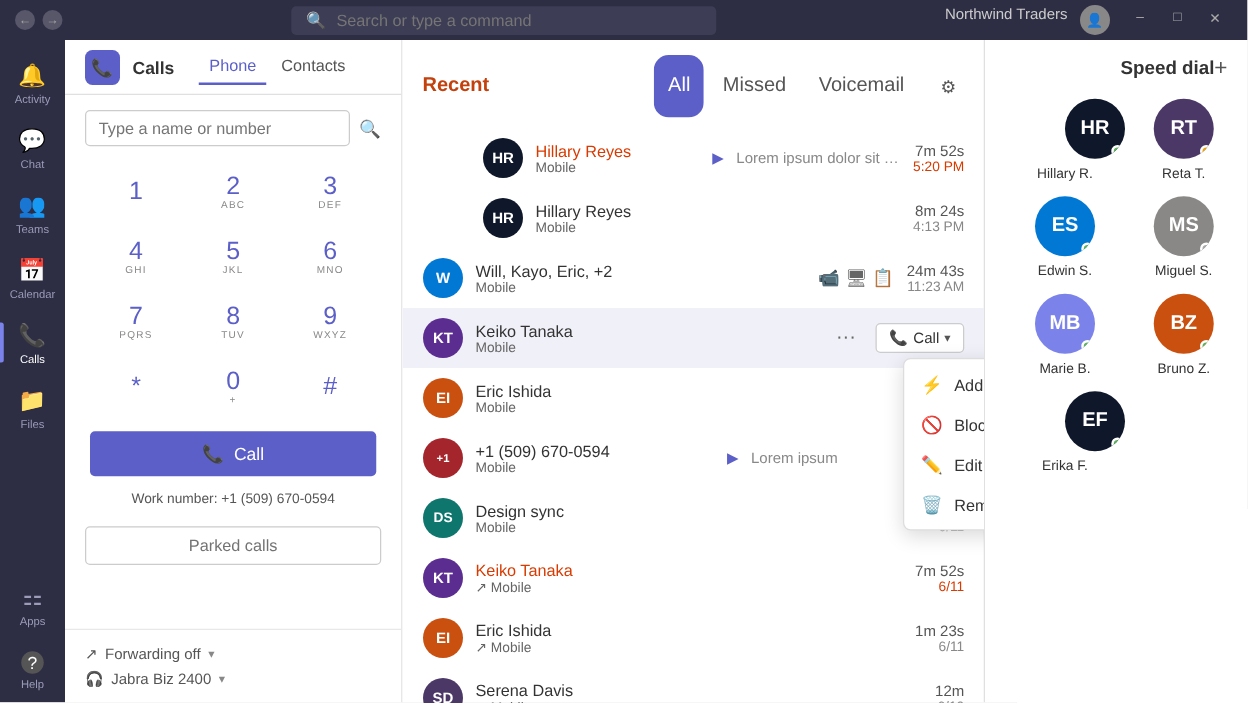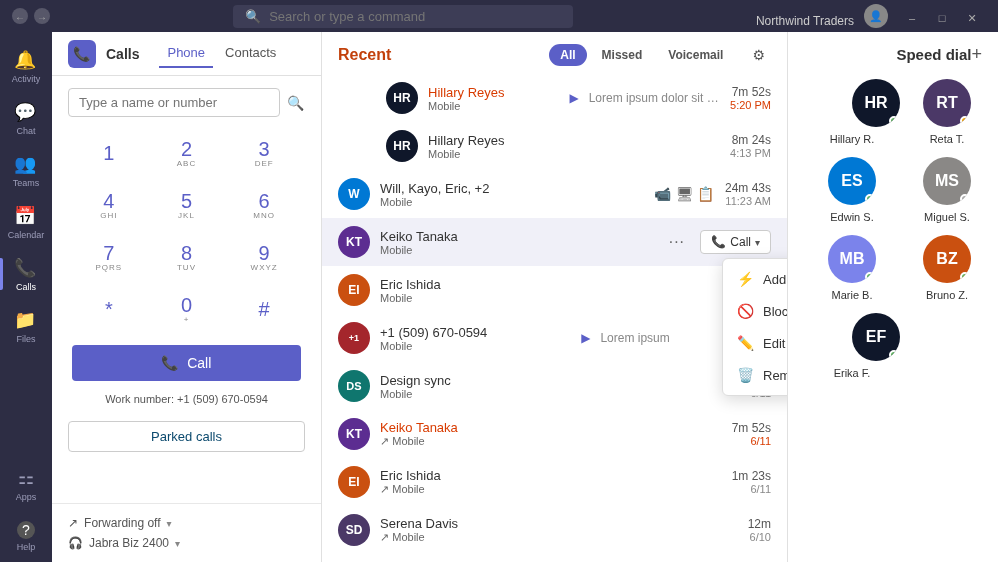--- a/index.html
+++ b/index.html
@@ -13,21 +13,21 @@
       align-items: center;
       justify-content: space-between;
       padding: 0 12px;
       flex-shrink: 0;
     }
     .titlebar-left { display: flex; align-items: center; gap: 8px; }
     .titlebar-nav { display: flex; gap: 6px; }
     .nav-btn { width: 16px; height: 16px; border-radius: 50%; border: none; cursor: pointer; background: rgba(255,255,255,0.2); color: #aaa; font-size: 10px; display: flex; align-items: center; justify-content: center; }
     .search-bar { background: #3d3d56; border: none; border-radius: 4px; padding: 4px 12px; color: #ccc; font-size: 13px; width: 340px; display: flex; align-items: center; gap: 8px; }
     .search-bar input { background: transparent; border: none; outline: none; color: #ccc; font-size: 13px; width: 100%; }
-    .titlebar-right { display: flex; align-items: flex-end; gap: 10px; }
+    .titlebar-right { display: flex; align-items: flex-start; gap: 10px; }
     .org-name { color: #ccc; font-size: 12px; }
     .avatar-circle { width: 24px; height: 24px; border-radius: 50%; background: #888; overflow: hidden; display: flex; align-items: center; justify-content: center; color: white; font-size: 11px; }
     .window-controls { display: flex; gap: 2px; }
     .wc-btn { width: 28px; height: 20px; background: transparent; border: none; cursor: pointer; color: #aaa; font-size: 11px; display: flex; align-items: center; justify-content: center; }
 
     
     .app-body { display: flex; flex: 1; overflow: hidden; }
 
     
     .activity-bar {
@@ -160,21 +160,21 @@
     .work-number { text-align: center; font-size: 11px; color: #555; padding-bottom: 8px; }
 
     .parked-calls-btn {
       margin: 8px 16px;
       border: 1px solid #ccc;
       background: white;
       border-radius: 4px;
       padding: 7px 14px;
       font-size: 13px;
       cursor: pointer;
-      color: #0c4a6e;
+      color: #737373;
     }
 
     .dialer-footer {
       margin-top: auto;
       padding: 12px 16px;
       border-top: 1px solid #e8e8e8;
       display: flex;
       flex-direction: column;
       gap: 6px;
     }
@@ -194,27 +194,26 @@
     .recent-header {
       display: flex;
       align-items: center;
       padding: 12px 16px 8px;
       gap: 12px;
       flex-shrink: 0;
     }
     .recent-title { font-size: 16px; font-weight: 600; color: #c2410c; flex: 1; }
     .filter-tabs { display: flex; gap: 4px; }
     .filter-tab {
-      padding: 3px 10px;
+      padding: 15px 10px;
       border-radius: 12px;
-      font-size: 12px;
+      font-size: 16px;
       cursor: pointer;
       color: #555;
       border: 1px solid transparent;
-      font-weight: bold;
     }
     .filter-tab.active { background: #5b5fc7; color: white; }
     .filter-icon { color: #555; font-size: 14px; cursor: pointer; padding: 3px 6px; }
 
     .call-list { flex: 1; overflow-y: auto; }
     .call-item {
       display: flex;
       align-items: center;
       padding: 8px 16px;
       gap: 10px;

